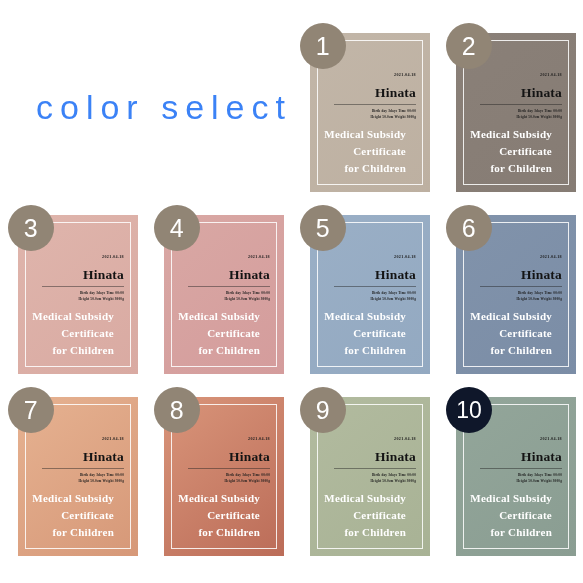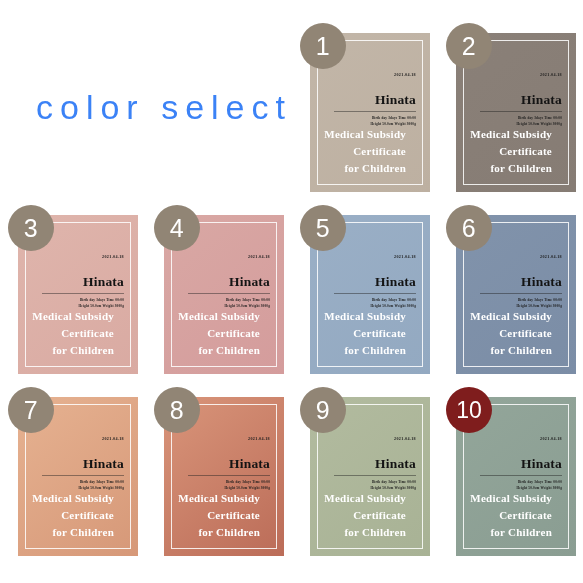--- a/index.html
+++ b/index.html
@@ -70,21 +70,21 @@
     color:#1c1c1c;
     line-height:1.1;
   }
   .card-name {
     font-family:"Liberation Serif", serif;
     font-weight:700;
     font-size:13.5px;
     letter-spacing:0.2px;
     color:#141414;
     line-height:1.15;
-    margin-top:14px;
+    margin-top:7px;
   }
   .card-rule {
     height:1px;
     background:rgba(30,30,30,0.45);
     margin:4px 0 4px auto;
     width:82px;
   }
   .card-meta {
     font-family:"Liberation Serif", serif;
     font-weight:700;
@@ -296,15 +296,15 @@
           <div class="card-name">Hinata</div>
           <div class="card-rule"></div>
           <div class="card-meta">Birth day  3days  Time 00:00</div>
           <div class="card-meta">Height 50.0cm  Weight 3000g</div>
         </div>
         <div class="card-bottom">
           <div>Medical Subsidy Certificate</div>
           <div>for Children</div>
         </div>
       </div>
-      <div class="badge wide" style="background: #7f1d1d; color: rgb(255, 255, 255);">10</div>
+      <div class="badge wide" style="background: #0f172a; color: rgb(255, 255, 255);">10</div>
     </div>
   </div>
 
 </body></html>

